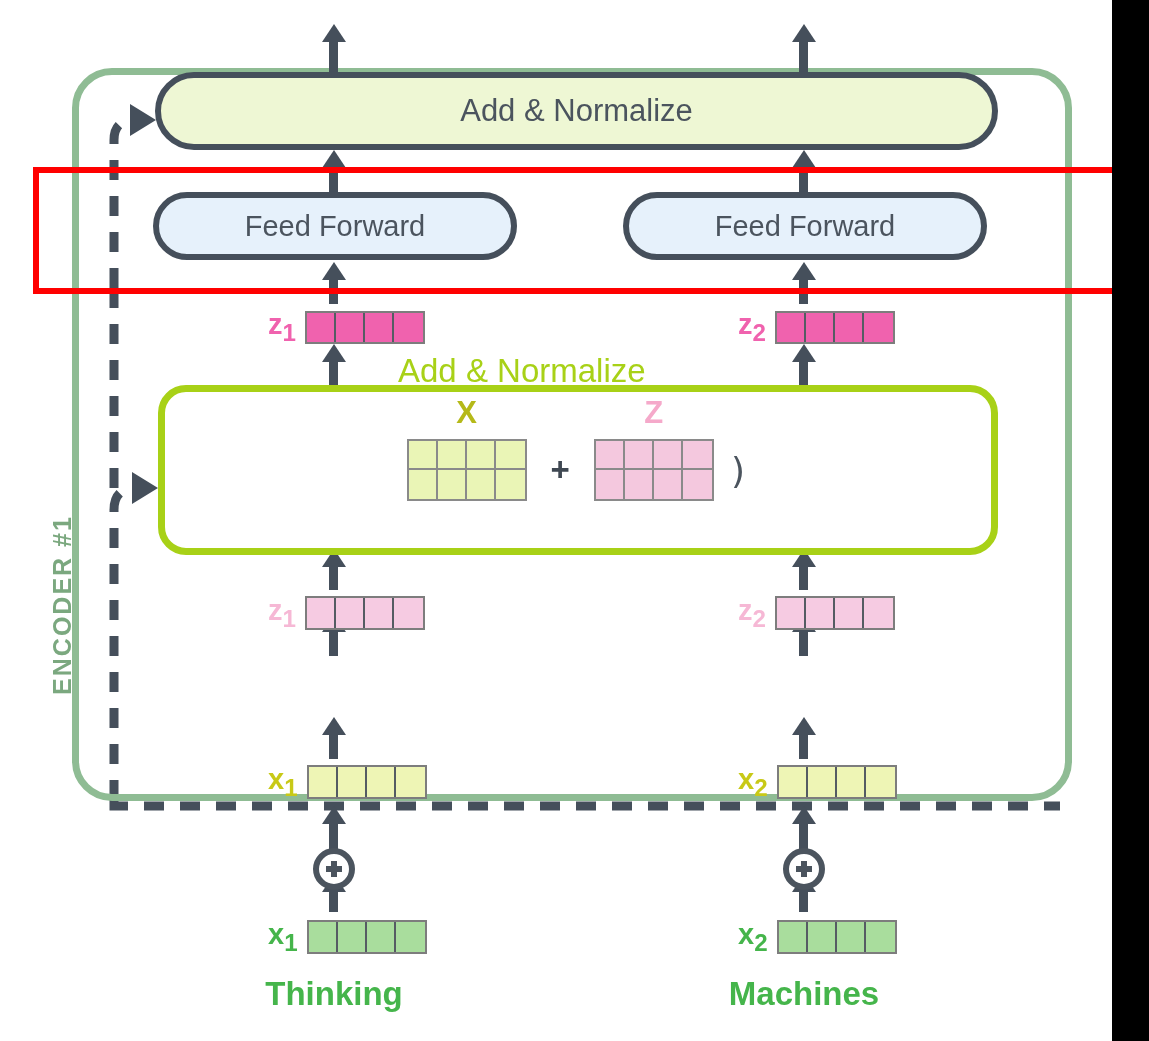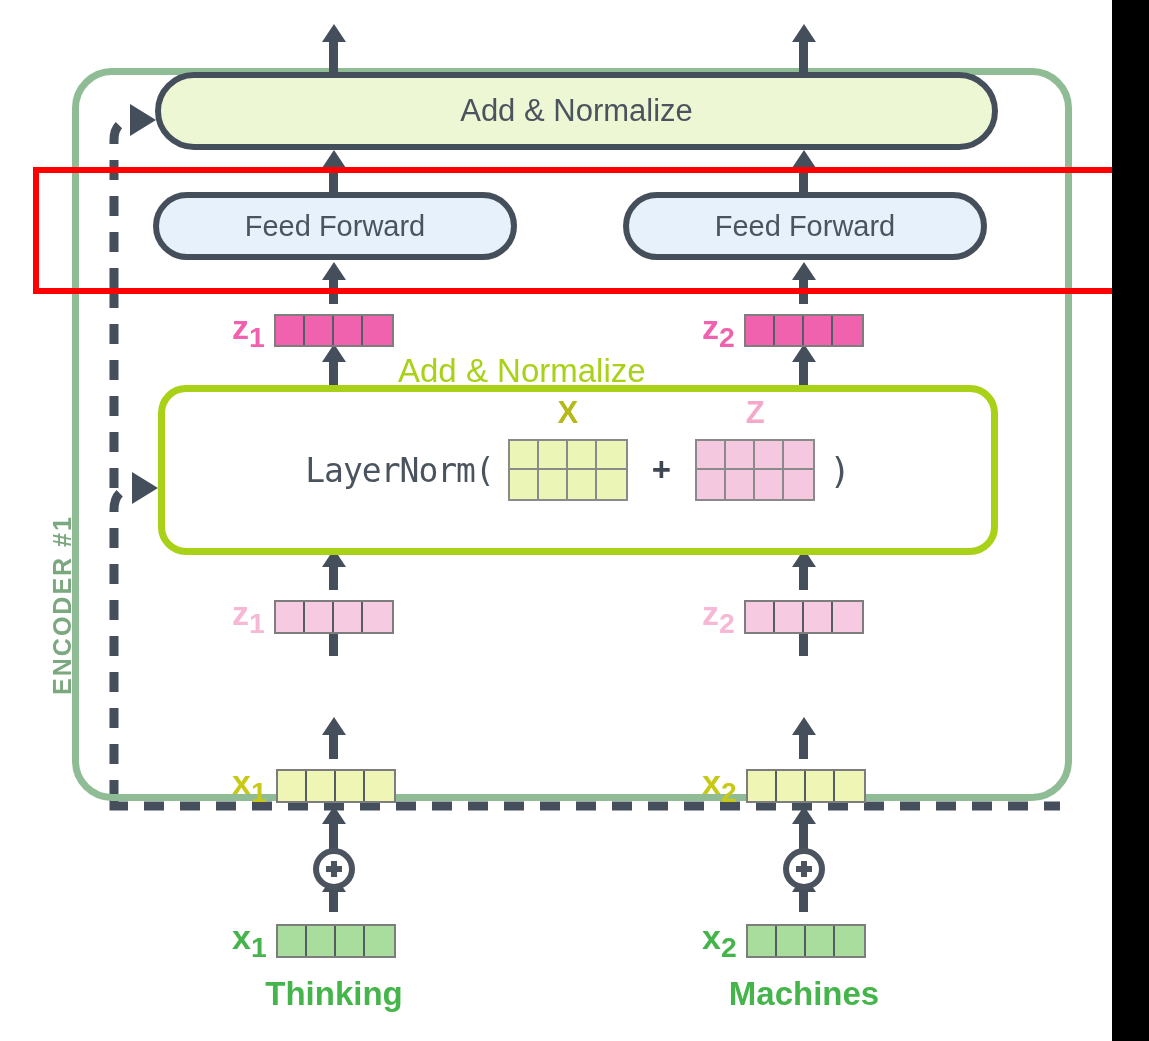--- a/index.html
+++ b/index.html
@@ -57,21 +57,21 @@
   .lbl-z{color:#f5a9ca;}
 
   
   #add-norm-mid-text{left:398px;top:352px;font-size:33px;color:#a8d117;font-weight:500;}
 
   
   .vec{display:grid;grid-template-columns:repeat(4,1fr);border:2px solid #7d7d7d;box-sizing:content-box;}
   .vec .cell{border-right:2px solid #555c63;}
   .vec .cell:last-child{border-right:none;}
   .vec-row{display:flex;align-items:center;gap:9px;}
-  .vec-label{font-size:34px;font-weight:800;}
+  .vec-label{font-size:29px;font-weight:800;margin-left:36px;}
 
   .v-hotpink .cell, .v-hotpink{background:#f062ae;}
   .v-pink .cell, .v-pink{background:#f6cbe2;}
   .v-yellow .cell, .v-yellow{background:#eef5b5;}
   .v-green .cell, .v-green{background:#a9dd9d;}
 
   .lbl-hotpink{color:#f062ae;}
   .lbl-pink{color:#f6b8d5;}
   .lbl-yellow{color:#c8c917;}
   .lbl-green{color:#45b54b;}
@@ -175,21 +175,20 @@
         <div class="cell"></div>
         <div class="cell"></div>
         <div class="cell"></div>
     </div>
   </div>
 
   <div class="abs" id="add-norm-mid-text">Add &amp; Normalize</div>
 
   <div class="abs" id="layernorm-box"></div>
   <div class="abs" id="layernorm-inner">
-    <span id="layernorm-text">LayerNorm(</span>
 
     <div class="mat-wrap">
       <span class="mat-label lbl-x">X</span>
       <div class="matrix mx">
         <div class="cell"></div>
           <div class="cell"></div>
           <div class="cell"></div>
           <div class="cell"></div>
         <div class="cell"></div>
           <div class="cell"></div>

